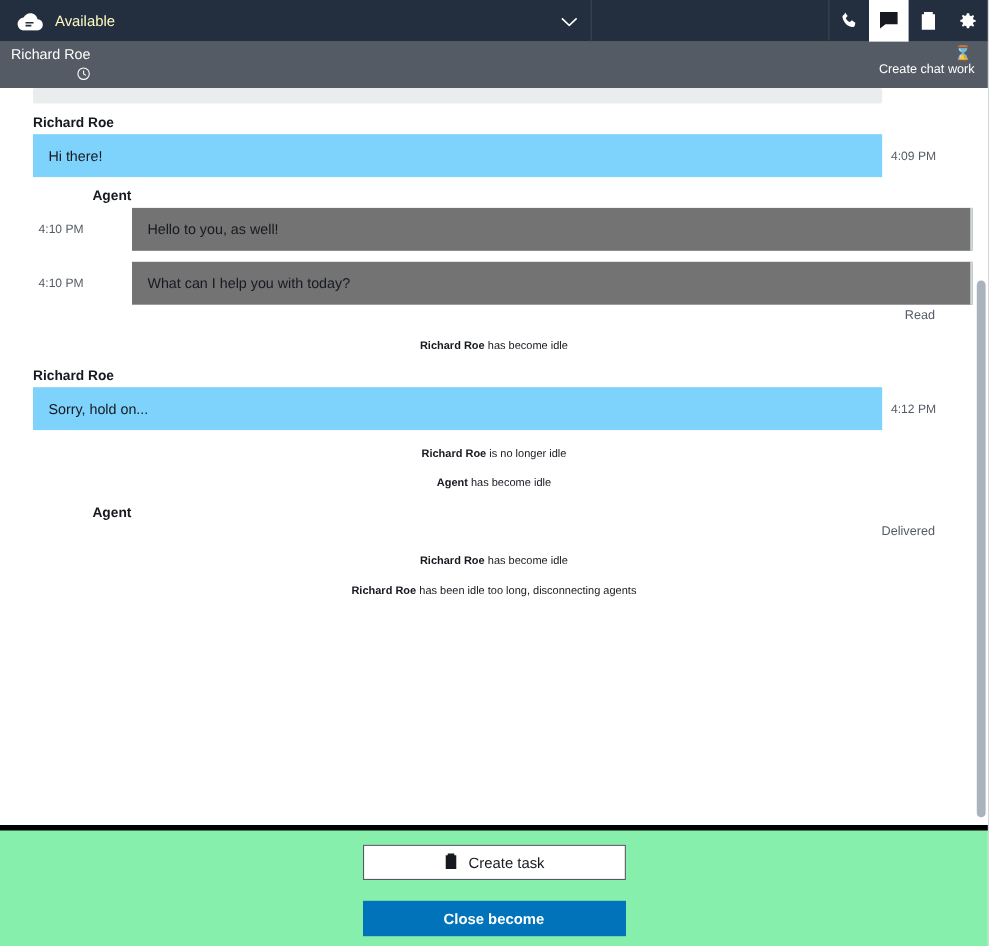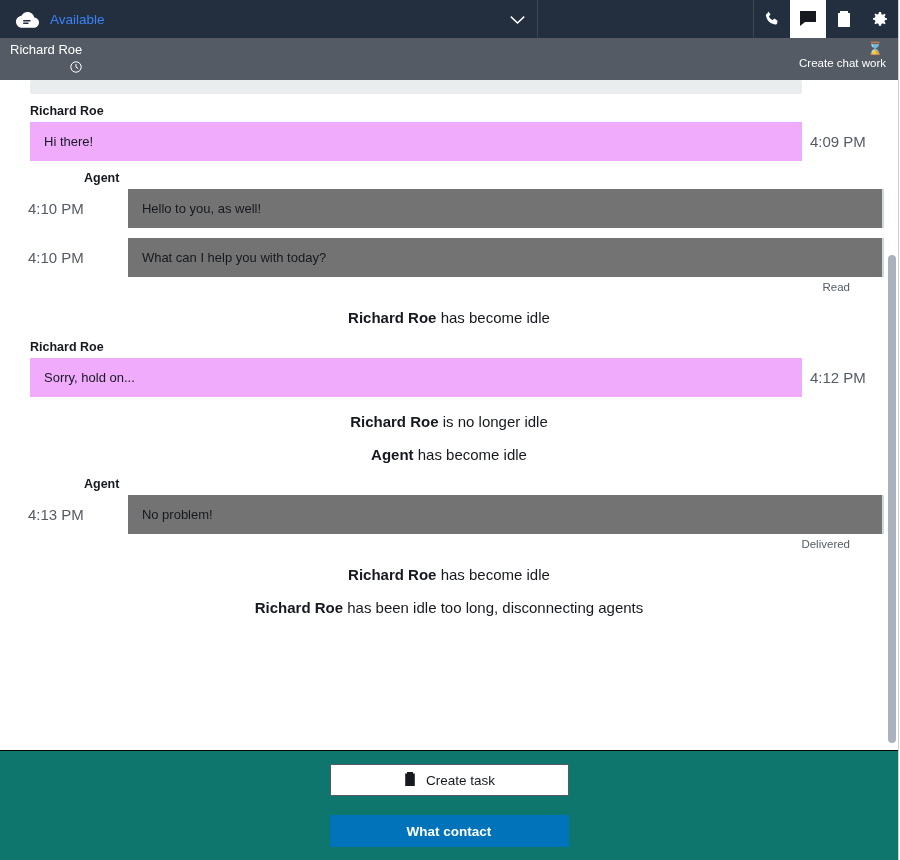--- a/index.html
+++ b/index.html
@@ -47,21 +47,21 @@
     width: 26px;
     height: 26px;
     flex: 0 0 26px;
     margin-right: 10px;
     display: flex;
     align-items: center;
     justify-content: center;
   }
   .status-text {
     font-size: 13.5px;
-    color: #3b82f6;
+    color: #fef9c3;
     flex: 1 1 auto;
   }
   .chevron-btn {
     width: 40px;
     height: 38px;
     display: flex;
     align-items: center;
     justify-content: center;
     flex: 0 0 40px;
   }
@@ -160,50 +160,50 @@
     margin-bottom: 4px;
   }
   .bubble {
     padding: 11px 14px;
     font-size: 13px;
     line-height: 17px;
     color: #16191f;
     box-sizing: border-box;
   }
   .bubble.customer {
-    background: #f0abfc;
+    background: #7dd3fc;
     flex: 0 0 772px;
     margin-left: 16px;
   }
   .bubble.agent {
     background: #737373;
     flex: 1 1 auto;
     border-right: 2px solid #cfd8da;
   }
   .row.agent-row { margin-left: 70px; gap: 44px; }
   .time {
-    font-size: 15px;
+    font-size: 11px;
     color: #545b64;
     white-space: nowrap;
   }
   .time.left {
     flex: 0 0 48px;
     text-align: right;
     margin-left: 0;
   }
   .row.agent-row .time.left { margin-left: -56px; }
   .receipt {
     font-size: 11.5px;
     color: #545b64;
     text-align: right;
     margin: 1px 34px 0 0;
   }
   .system-event {
     text-align: center;
-    font-size: 15px;
+    font-size: 10px;
     color: #16191f;
     margin: 16px 0 14px 0;
   }
   .system-event b { font-weight: bold; }
 
   .scrollbar-track {
     position: absolute;
     top: 0;
     right: 2px;
     width: 8px;
@@ -216,22 +216,22 @@
     left: 0;
     width: 8px;
     height: 488px;
     background: #aab2bd;
     border-radius: 4px;
   }
 
   
   .footer {
     flex: 0 0 110px;
-    background: #0f766e;
-    border-top: 1px solid #000000;
+    background: #86efac;
+    border-top: 5px solid #000000;
     display: flex;
     flex-direction: column;
     align-items: center;
     padding-top: 13px;
     box-sizing: border-box;
   }
   .btn {
     width: 239px;
     height: 32px;
     font-size: 13.5px;
@@ -362,24 +362,20 @@
         <span>is no longer idle</span>
       </div>
 
       <div class="system-event">
         <b>Agent</b>
         <span>has become idle</span>
       </div>
 
       <div class="msg-group">
         <div class="sender agent">Agent</div>
-        <div class="row agent-row">
-          <div class="time left">4:13 PM</div>
-          <div class="bubble agent">No problem!</div>
-        </div>
         <div class="receipt">Delivered</div>
       </div>
 
 
       <div class="system-event">
         <b>Richard Roe</b>
         <span>has become idle</span>
       </div>
 
       <div class="system-event">
@@ -397,17 +393,17 @@
   <div class="footer">
     <div class="btn btn-secondary">
       <span>
         <svg width="14" height="16" viewBox="0 0 14 16" aria-hidden="true">
           <path fill="#16191f" d="M4 1h6v1.6h1.8V15H2.2V2.6H4zm1.2 0h3.6v1.6H5.2zM4 6h6v1.1H4zm0 2.6h6v1.1H4zm0 2.6h4.4v1.1H4z"></path>
         </svg>
       </span>
       <span>Create task</span>
     </div>
     <div class="btn btn-primary">
-      <span>What contact</span>
+      <span>Close become</span>
     </div>
   </div>
 
 </div>
 
 </body></html>

